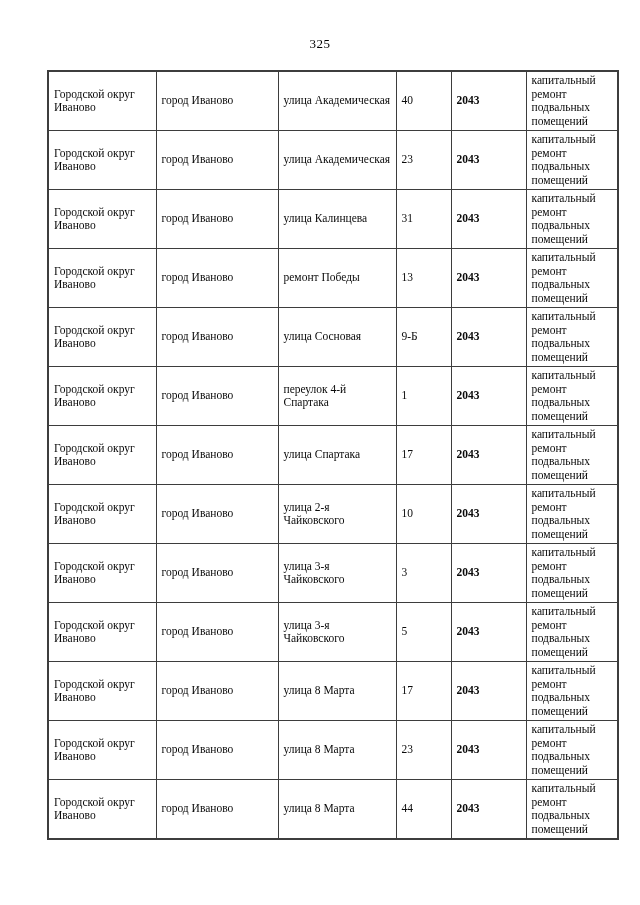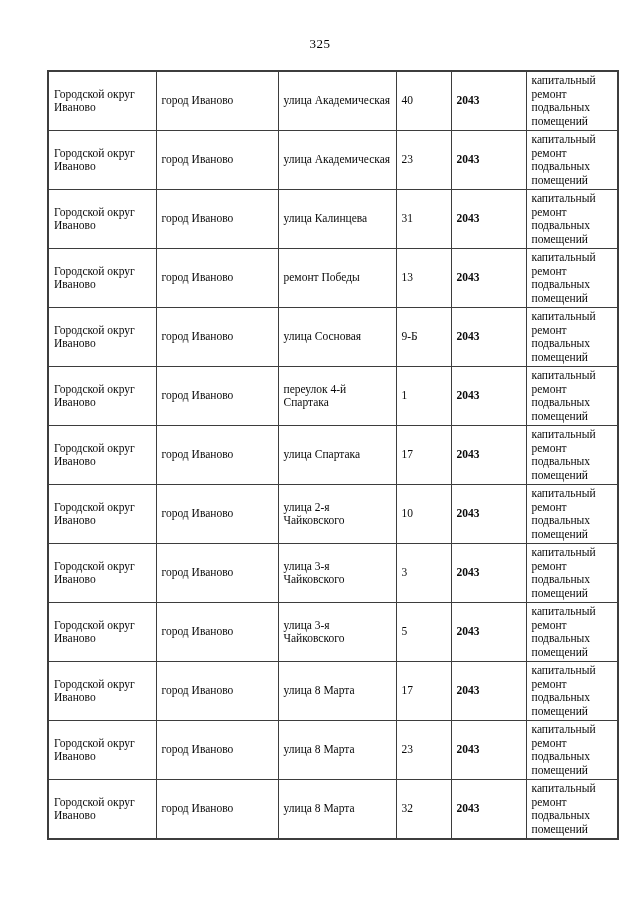--- a/index.html
+++ b/index.html
@@ -157,20 +157,20 @@
       <td class="col-settlement">город Иваново</td>
       <td class="col-street">улица 8 Марта</td>
       <td class="col-house">23</td>
       <td class="col-year">2043</td>
       <td class="col-work">капитальный ремонт подвальных помещений</td>
     </tr>
         <tr>
       <td class="col-municipality">Городской округ Иваново</td>
       <td class="col-settlement">город Иваново</td>
       <td class="col-street">улица 8 Марта</td>
-      <td class="col-house">32</td>
+      <td class="col-house">44</td>
       <td class="col-year">2043</td>
       <td class="col-work">капитальный ремонт подвальных помещений</td>
     </tr>
       </tbody>
   </table>
 
 </div>
 
 </body></html>

